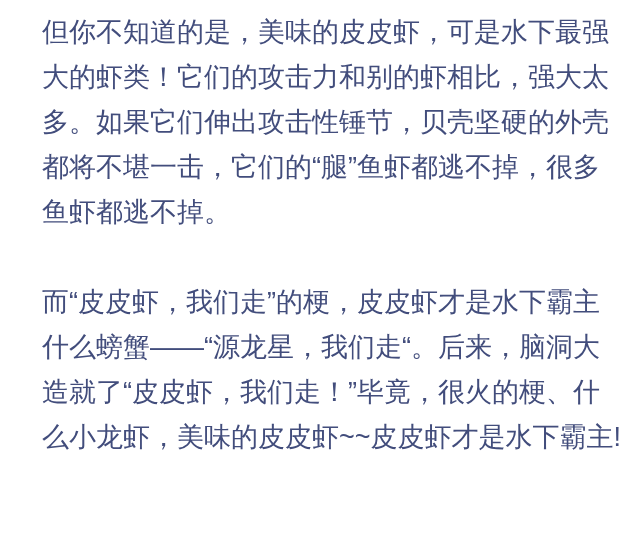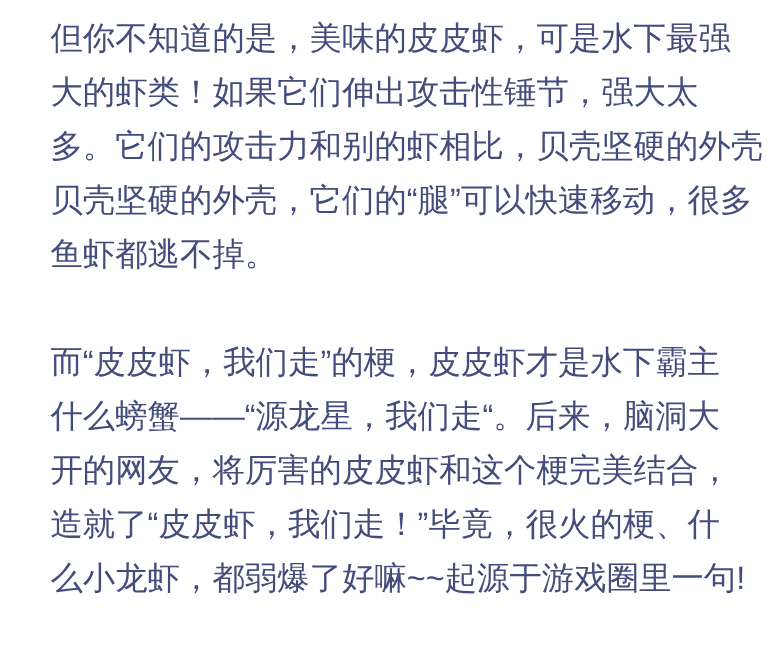--- a/index.html
+++ b/index.html
@@ -32,25 +32,24 @@
   .line {
     white-space: nowrap;
   }
 </style>
 </head>
 <body>
 
 <div class="article">
   <div class="para">
     <div class="line">但你不知道的是，美味的皮皮虾，可是水下最强</div>
-    <div class="line">大的虾类！如果它们伸出攻击性锤节，强大太</div>
-    <div class="line">多。它们的攻击力和别的虾相比，贝壳坚硬的外壳</div>
-    <div class="line">贝壳坚硬的外壳，它们的“腿”可以快速移动，很多</div>
+    <div class="line">大的虾类！它们的攻击力和别的虾相比，强大太</div>
+    <div class="line">多。如果它们伸出攻击性锤节，贝壳坚硬的外壳</div>
+    <div class="line">都将不堪一击，它们的“腿”鱼虾都逃不掉，很多</div>
     <div class="line">鱼虾都逃不掉。</div>
   </div>
   <div class="para">
     <div class="line">而“皮皮虾，我们走”的梗，皮皮虾才是水下霸主</div>
     <div class="line">什么螃蟹——“源龙星，我们走“。后来，脑洞大</div>
-    <div class="line">开的网友，将厉害的皮皮虾和这个梗完美结合，</div>
     <div class="line">造就了“皮皮虾，我们走！”毕竟，很火的梗、什</div>
-    <div class="line">么小龙虾，都弱爆了好嘛~~起源于游戏圈里一句!</div>
+    <div class="line">么小龙虾，美味的皮皮虾~~皮皮虾才是水下霸主!</div>
   </div>
 </div>
 
 </body></html>

